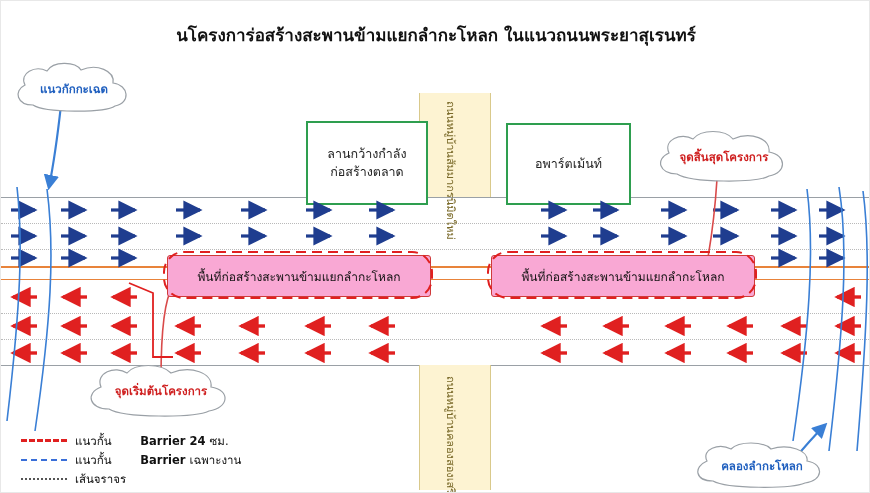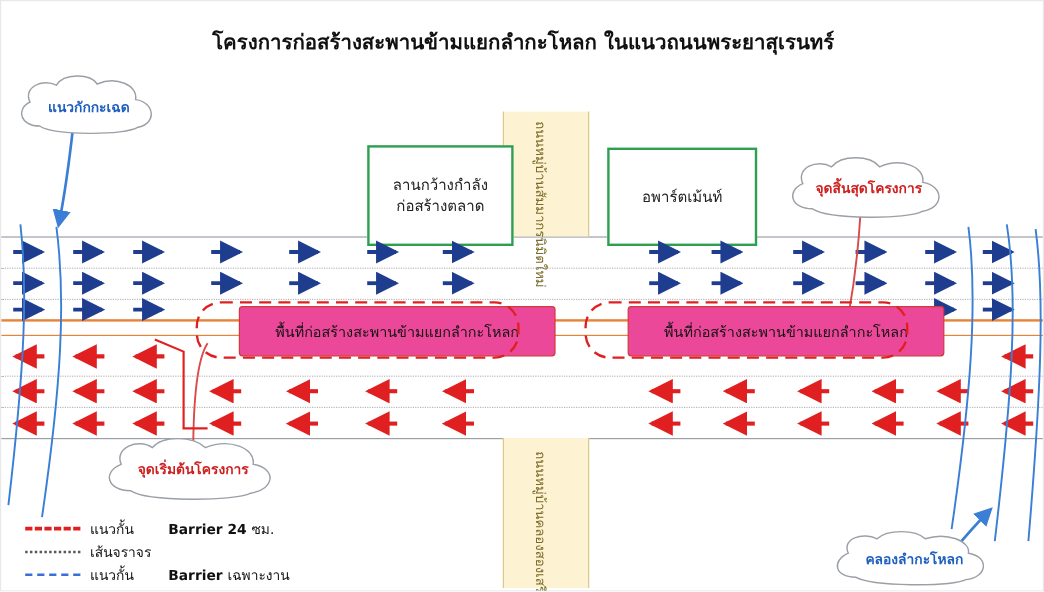--- a/index.html
+++ b/index.html
@@ -79,31 +79,30 @@
     align-items: center;
     justify-content: center;
     text-align: center;
     line-height: 1.45;
     padding: 4px;
   }
 
   
   .zone {
     position: absolute;
-    background: #ec4899;
+    background: #f9a8d4;
     border: 1.6px solid #cf3a3a;
     border-radius: 3px;
     display: flex;
     align-items: center;
     justify-content: center;
     color: #111111;
     font-size: 12px;
     font-weight: 500;
     text-align: center;
-    margin-left: 32px;
   }
 
   
   .cloud {
     position: absolute;
     display: flex;
     align-items: center;
     justify-content: center;
     text-align: center;
     font-size: 11.5px;
@@ -130,21 +129,21 @@
   .sw-dotted { border-top: 2px dotted #555555; }
   .legend-label b { font-weight: bold; margin-left: 25px; }
 
   .arrows-layer, .lines-layer { position: absolute; left: 0; top: 0; }
 </style>
 </head>
 <body>
 
 <div id="stage">
 
-  <div class="title">โครงการก่อสร้างสะพานข้ามแยกลำกะโหลก ในแนวถนนพระยาสุเรนทร์</div>
+  <div class="title">นโครงการ่อสร้างสะพานข้ามแยกลำกะโหลก ในแนวถนนพระยาสุเรนทร์</div>
 
   <div class="road-line" style="left:0px; top:196px; width:870px;"></div>
   <div class="lane-dot" style="left:0px; top:222px; width:870px;"></div>
   <div class="lane-dot" style="left:0px; top:248px; width:870px;"></div>
   <div class="median" style="left:0px; top:265px; width:870px;"></div>
   <div class="median2" style="left:0px; top:278px; width:870px;"></div>
   <div class="lane-dot" style="left:0px; top:312px; width:870px;"></div>
   <div class="lane-dot" style="left:0px; top:338px; width:870px;"></div>
   <div class="road-line" style="left:0px; top:364px; width:870px;"></div>
 
@@ -318,22 +317,22 @@
     </svg>
     <span>คลองลำกะโหลก</span>
   </div>
 
   <div class="legend">
     <div class="legend-row">
       <span class="legend-swatch sw-red"></span>
       <span class="legend-label"><span>แนวกั้น </span><b>Barrier 24 </b><span>ซม.</span></span>
     </div>
     <div class="legend-row">
+      <span class="legend-swatch sw-blue"></span>
+      <span class="legend-label"><span>แนวกั้น </span><b>Barrier </b><span>เฉพาะงาน</span></span>
+    </div>
+    <div class="legend-row">
       <span class="legend-swatch sw-dotted"></span>
       <span class="legend-label"><span>เส้นจราจร</span></span>
     </div>
-    <div class="legend-row">
-      <span class="legend-swatch sw-blue"></span>
-      <span class="legend-label"><span>แนวกั้น </span><b>Barrier </b><span>เฉพาะงาน</span></span>
-    </div>
   </div>
 
 </div>
 
 </body></html>

